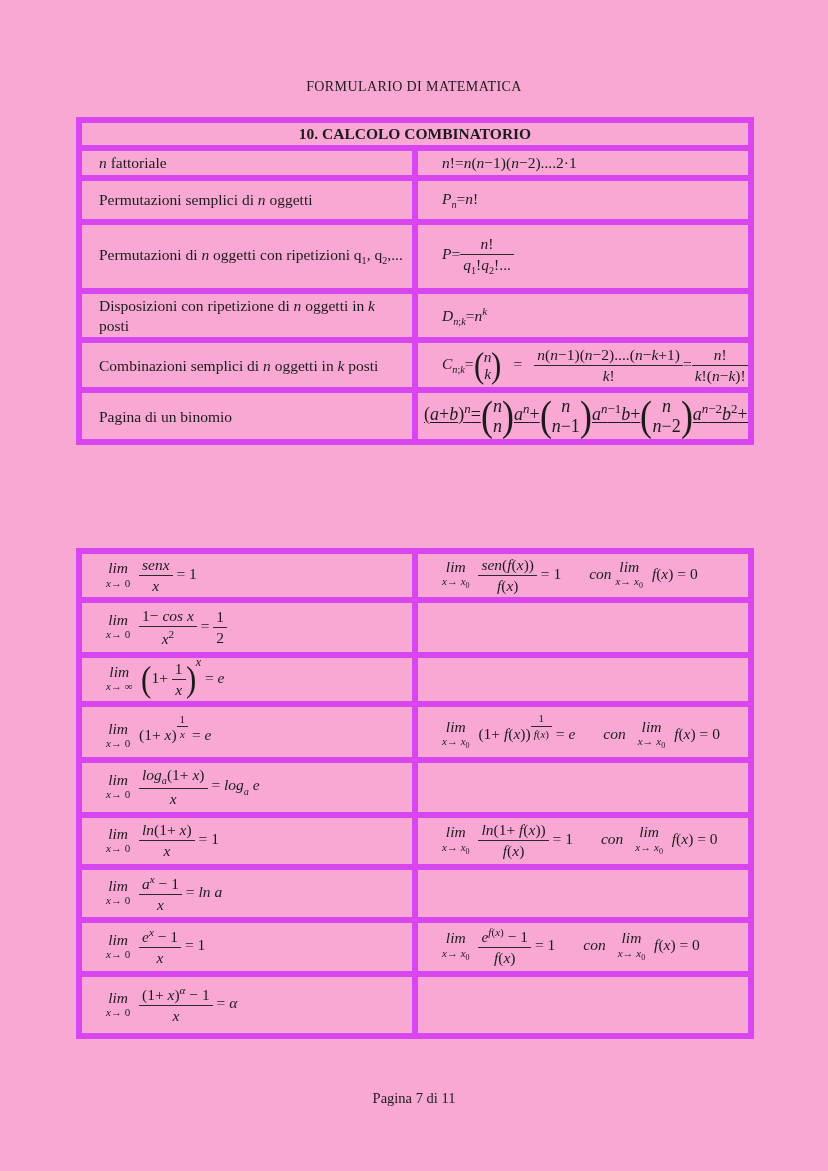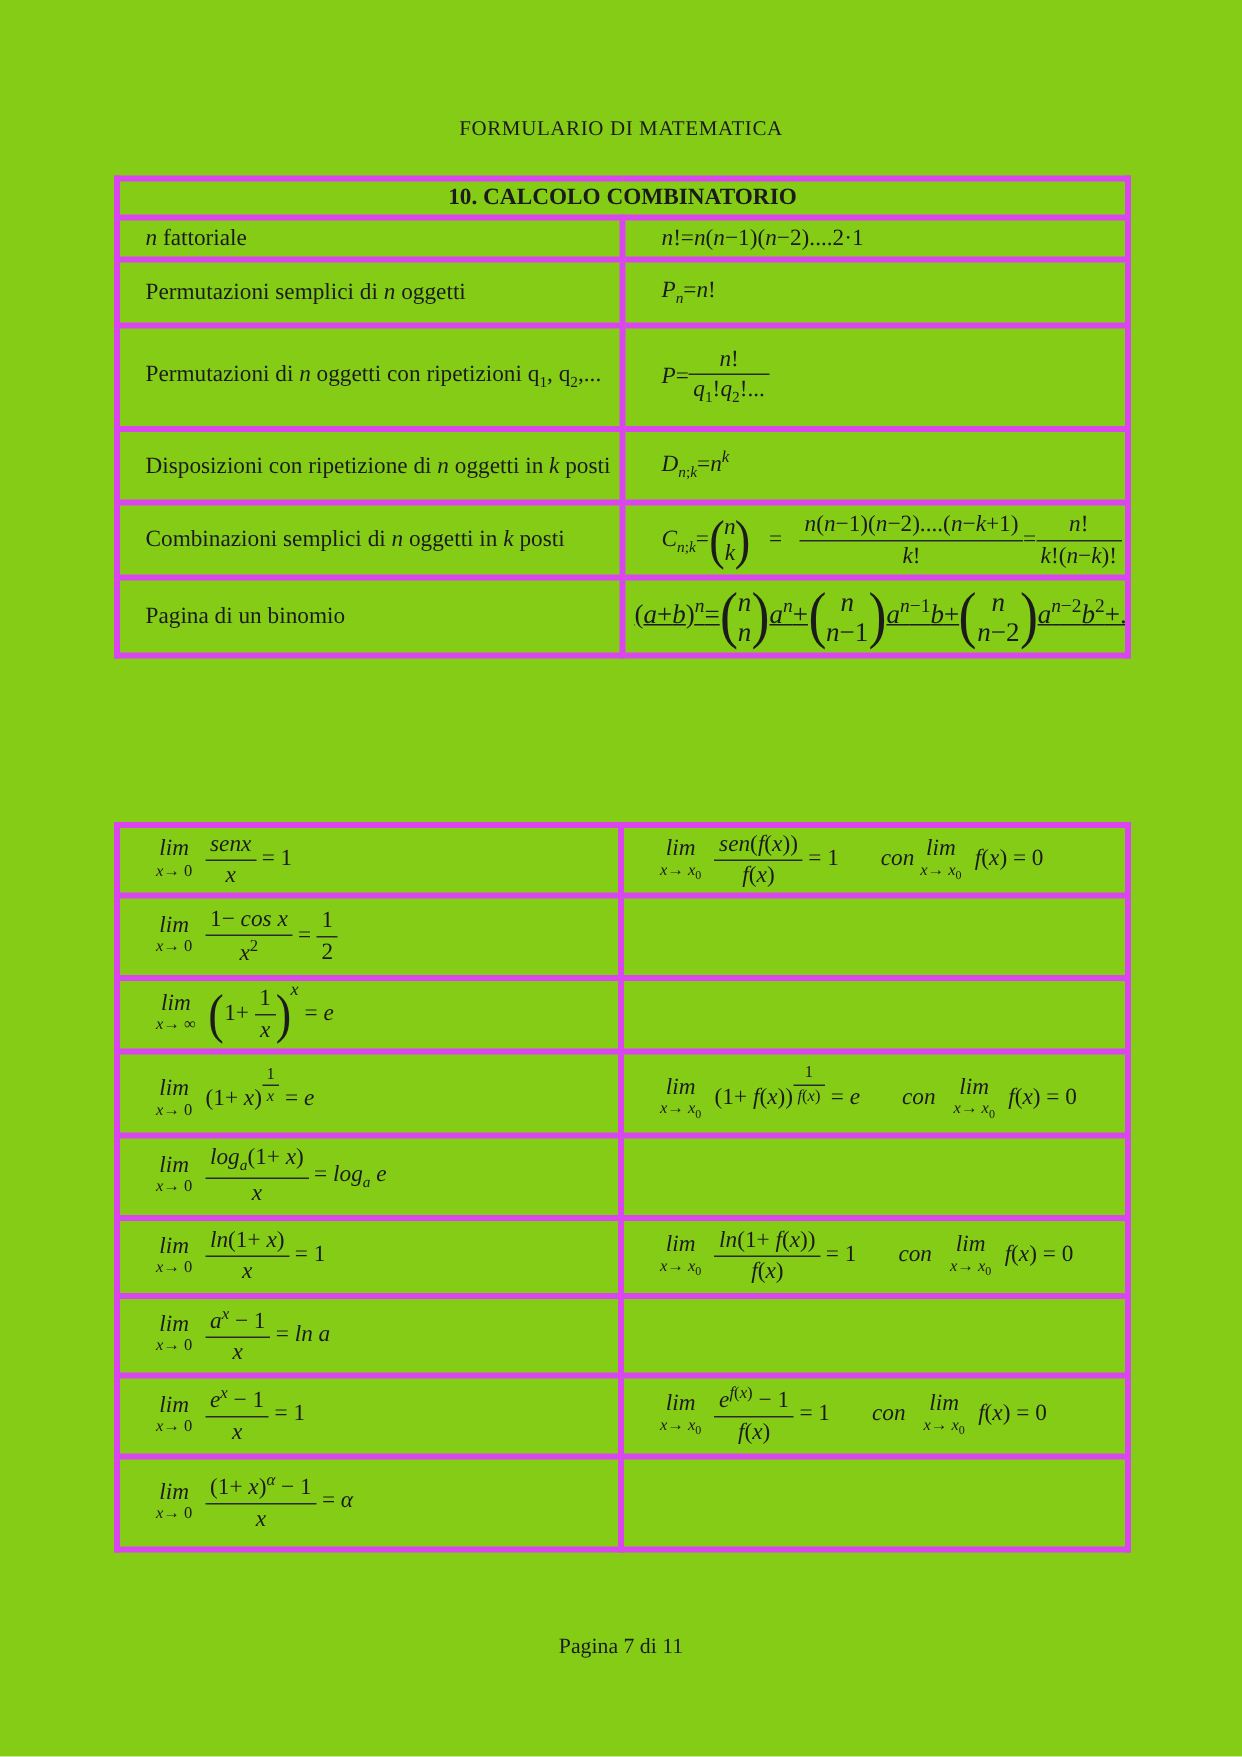--- a/index.html
+++ b/index.html
@@ -1,24 +1,24 @@
 <!DOCTYPE html>
 <html><head>
 <meta charset="utf-8">
 <style>
   html,body{margin:0;padding:0;background:#ffffff;}
-  .page{position:relative;width:828px;height:1171px;background:#84cc16;
+  .page{position:relative;width:828px;height:1171px;background:#f9a8d4;
         font-family:"Liberation Serif", "DejaVu Serif", serif;color:#1b1b1b;overflow:hidden;}
   .doc-title{position:absolute;top:79px;left:0;width:100%;text-align:center;
              font-size:14px;letter-spacing:0.4px;}
   .tblwrap{position:absolute;left:76px;width:678px;}
   .t10wrap{top:117px;}
   .t11wrap{top:548px;}
   table{border-collapse:collapse;width:100%;table-layout:fixed;}
-  td{border:4px solid #d946ef;box-sizing:border-box;vertical-align:middle;
+  td{border:6px solid #d946ef;box-sizing:border-box;vertical-align:middle;
      padding:2px 6px;overflow:hidden;}
   .thead{font-weight:bold;text-align:center;font-size:15.5px;padding:2px;}
   .lbl{font-size:15.5px;line-height:1.28;padding-left:17px;}
   .formula{font-size:15.5px;white-space:nowrap;padding-left:24px;}
   .t10 .c1{width:176px;}
   .t10 tr:nth-child(1) td{height:23px;}
   .t10 tr:nth-child(2) td{height:28px;}
   .t10 tr:nth-child(3) td{height:44px;}
   .t10 tr:nth-child(4) td{height:69px;margin-left:20px;}
   .t10 tr:nth-child(5) td{height:49px;}

